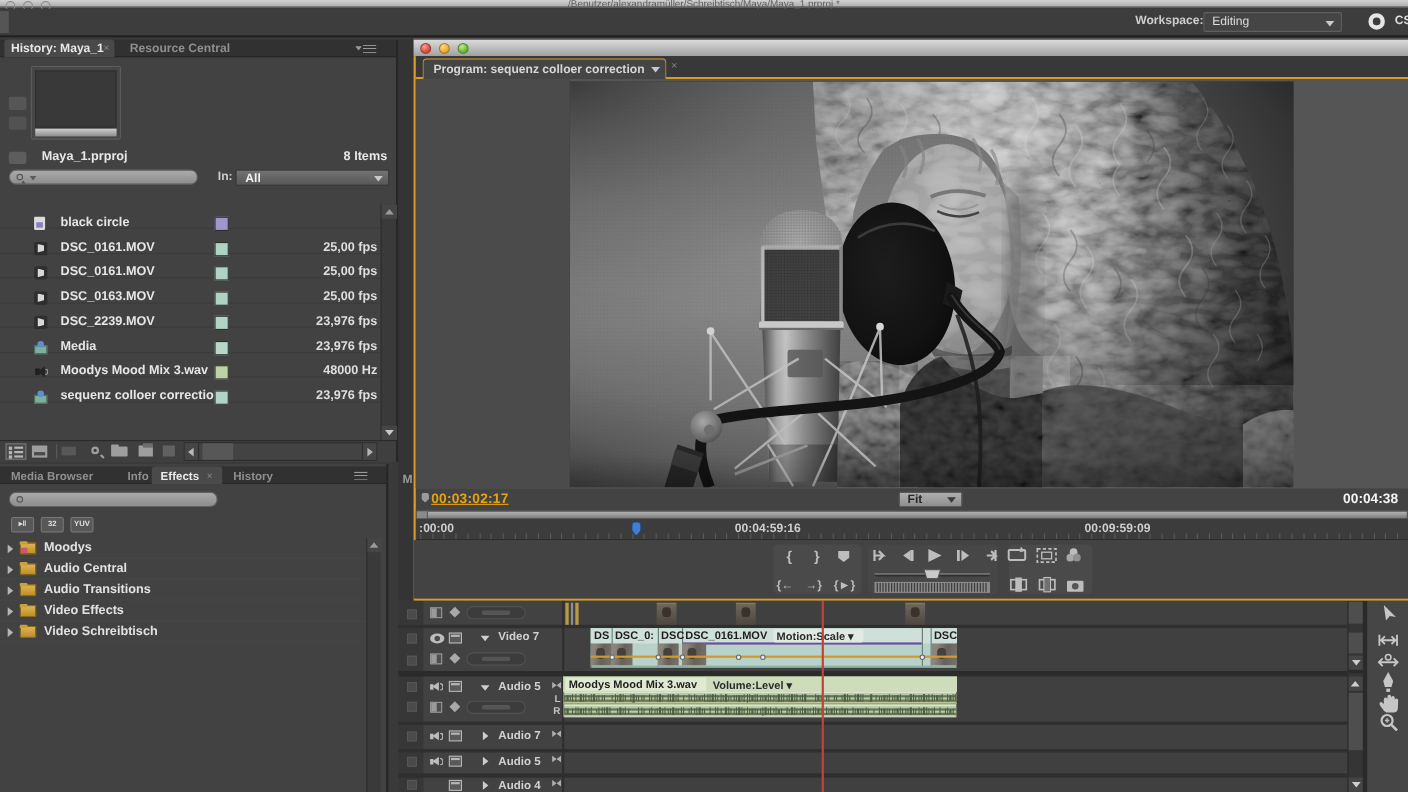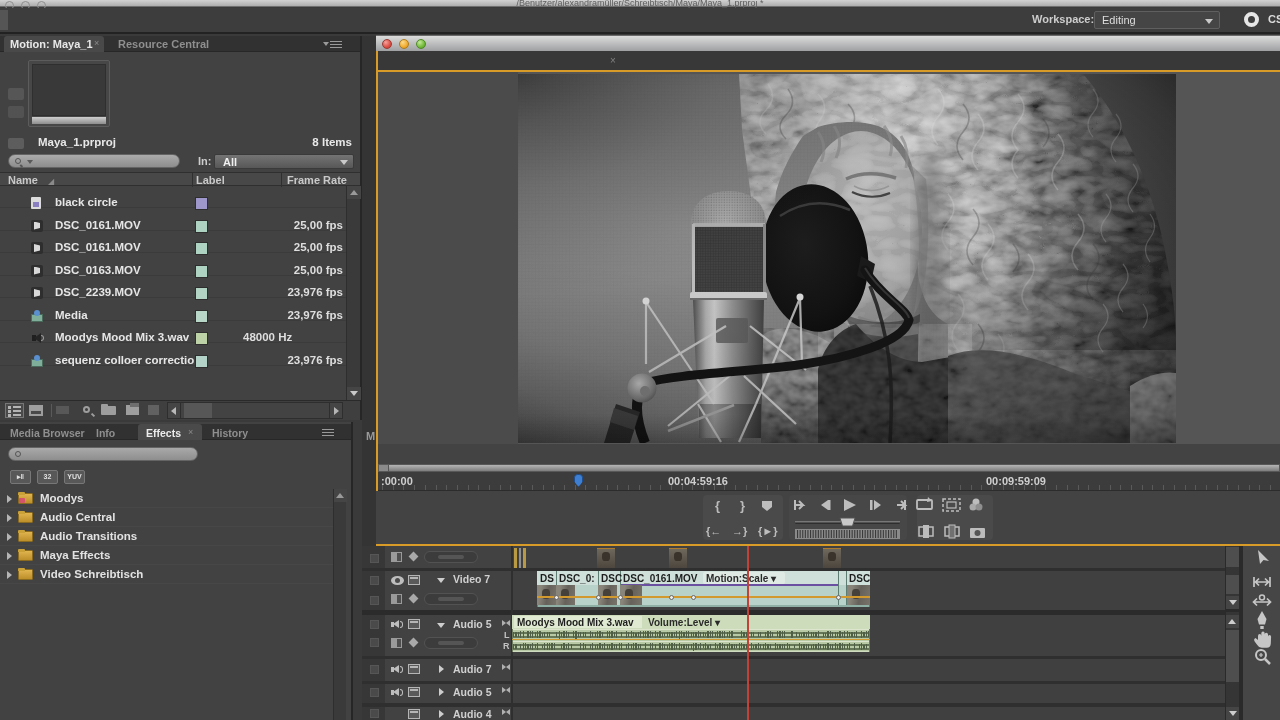--- a/index.html
+++ b/index.html
@@ -27,21 +27,21 @@
     <div class="abs tri-d" style="right:6px;top:7px;"></div>
   </div>
   <div class="abs" style="left:1244px;top:4px;width:15px;height:15px;border:4px solid #e6e6e6;border-radius:50%;background:#3d3d3d;"></div>
   <div class="abs b" style="left:1268px;top:5px;color:#dcdcdc;font-size:11px;">CS</div>
 </div>
 
 <div class="abs" style="left:0;top:36px;width:362px;height:384px;background:#424242;border-right:2px solid #262626;">
 
   <div class="abs" style="left:0;top:0;width:360px;height:16px;background:#313131;border-bottom:1px solid #272727;">
     <div class="abs" style="left:4px;top:0px;width:100px;height:16px;background:#494949;border-radius:3px 3px 0 0;">
-      <span class="abs b" style="left:6px;top:2px;color:#e8e8e8;font-size:11px;">Motion: Maya_1</span>
+      <span class="abs b" style="left:6px;top:2px;color:#e8e8e8;font-size:11px;">History: Maya_1</span>
       <span class="abs" style="left:90px;top:2px;color:#8a8a8a;font-size:9px;">×</span>
     </div>
     <span class="abs b" style="left:118px;top:2px;color:#8f8f8f;font-size:11px;">Resource Central</span>
     <div class="abs" style="left:330px;top:5px;width:12px;height:7px;background:linear-gradient(#9a9a9a 0 1px,transparent 1px 3px,#9a9a9a 3px 4px,transparent 4px 6px,#9a9a9a 6px 7px);"></div>
     <div class="abs" style="left:323px;top:6px;width:0;height:0;border-left:3px solid transparent;border-right:3px solid transparent;border-top:4px solid #9a9a9a;"></div>
   </div>
 
   <div class="abs" style="left:8px;top:52px;width:16px;height:12px;background:#565656;border-radius:2px;"></div>
   <div class="abs" style="left:8px;top:70px;width:16px;height:12px;background:#525252;border-radius:2px;"></div>
   <div class="abs" style="left:28px;top:24px;width:82px;height:67px;background:#474747;border:1px solid #5c5c5c;border-radius:2px;">
@@ -57,28 +57,20 @@
     <div class="abs" style="left:6px;top:3px;width:6px;height:6px;border:1.5px solid #555;border-radius:50%;"></div>
     <div class="abs" style="left:11px;top:10px;width:3px;height:1.5px;background:#555;transform:rotate(45deg);"></div>
     <div class="abs" style="left:18px;top:5px;width:0;height:0;border-left:3px solid transparent;border-right:3px solid transparent;border-top:4px solid #5a5a5a;"></div>
   </div>
   <span class="abs b" style="left:198px;top:119px;color:#cdcdcd;font-size:11px;">In:</span>
   <div class="abs" style="left:214px;top:118px;width:140px;height:15px;background:linear-gradient(#747474,#575757);border:1px solid #3a3a3a;border-radius:2px;">
     <span class="abs b" style="left:8px;top:1px;color:#f0f0f0;font-size:11px;">All</span>
     <div class="abs tri-d" style="right:5px;top:5px;"></div>
   </div>
 
-  <div class="abs" style="left:0;top:136px;width:360px;height:14px;background:#484848;border-top:1px solid #2f2f2f;border-bottom:1px solid #2f2f2f;">
-    <span class="abs b" style="left:8px;top:1px;color:#c9c9c9;font-size:11px;">Name</span>
-    <span class="abs" style="left:48px;top:4px;color:#8a8a8a;font-size:8px;">◢</span>
-    <span class="abs b" style="left:196px;top:1px;color:#c9c9c9;font-size:11px;">Label</span>
-    <span class="abs b" style="left:287px;top:1px;color:#c9c9c9;font-size:11px;">Frame Rate</span>
-    <div class="abs" style="left:192px;top:0;width:1px;height:14px;background:#2f2f2f;"></div>
-    <div class="abs" style="left:281px;top:0;width:1px;height:14px;background:#2f2f2f;"></div>
-  </div>
 
   <div id="rows" class="abs" style="left:0;top:150px;width:346px;height:214px;">
       <div class="abs" style="left:0;top:0px;width:346px;height:22px;border-bottom:1px solid #3b3b3b;"></div>
       <div class="abs" style="left:31px;top:11px;width:13px;height:13px;">
         <div style="position:absolute;left:0;top:0;width:10px;height:12px;background:#dcdcdc;border-radius:1px;"></div>
         <div style="position:absolute;left:2px;top:5px;width:6px;height:5px;background:#8a7fc0;"></div>
       </div>
       <span class="abs b" style="left:55px;top:10px;color:#e6e6e6;font-size:11.5px;">black circle</span>
       <div class="abs" style="left:195px;top:11px;width:13px;height:13px;background:#9d97cc;border:1px solid #2e2e2e;"></div>
       <div class="abs" style="left:0;top:22.5px;width:346px;height:22px;border-bottom:1px solid #3b3b3b;"></div>
@@ -122,21 +114,21 @@
       <div class="abs" style="left:195px;top:123.5px;width:13px;height:13px;background:#b9d7c8;border:1px solid #2e2e2e;"></div>
       <span class="abs b" style="left:243px;top:122.5px;width:100px;text-align:right;color:#dedede;font-size:11.5px;">23,976 fps</span>
       <div class="abs" style="left:0;top:135px;width:346px;height:22px;border-bottom:1px solid #3b3b3b;"></div>
       <div class="abs" style="left:31px;top:146px;width:13px;height:13px;">
         <div style="position:absolute;left:1px;top:3px;width:4px;height:6px;background:#1f1f1f;"></div>
         <div style="position:absolute;left:3px;top:1px;width:0;height:0;border-top:5px solid transparent;border-bottom:5px solid transparent;border-right:7px solid #242424;"></div>
         <div style="position:absolute;left:10px;top:3px;width:3px;height:6px;border:1px solid #999;border-left:none;border-radius:0 3px 3px 0;"></div>
       </div>
       <span class="abs b" style="left:55px;top:145px;color:#e6e6e6;font-size:11.5px;">Moodys Mood Mix 3.wav</span>
       <div class="abs" style="left:195px;top:146px;width:13px;height:13px;background:#bdd3a7;border:1px solid #2e2e2e;"></div>
-      <span class="abs b" style="left:243px;top:145px;width:100px;text-align:left;color:#dedede;font-size:11.5px;">48000 Hz</span>
+      <span class="abs b" style="left:243px;top:145px;width:100px;text-align:right;color:#dedede;font-size:11.5px;">48000 Hz</span>
       <div class="abs" style="left:0;top:157.5px;width:346px;height:22px;border-bottom:1px solid #3b3b3b;"></div>
       <div class="abs" style="left:31px;top:168.5px;width:13px;height:13px;">
         <div style="position:absolute;left:0;top:4px;width:12px;height:8px;background:#7fae9a;border:1px solid #4a6a5c;"></div>
         <div style="position:absolute;left:3px;top:0px;width:6px;height:6px;background:#5a8fd0;border-radius:50%;"></div>
       </div>
       <span class="abs b" style="left:55px;top:167.5px;color:#e6e6e6;font-size:11.5px;">sequenz colloer correctio</span>
       <div class="abs" style="left:195px;top:168.5px;width:13px;height:13px;background:#b3d3c9;border:1px solid #2e2e2e;"></div>
       <span class="abs b" style="left:243px;top:167.5px;width:100px;text-align:right;color:#dedede;font-size:11.5px;">23,976 fps</span>
     </div>
 
@@ -179,21 +171,21 @@
       <div class="abs" style="right:0;top:0;width:13px;height:15px;background:#454545;border-left:1px solid #2e2e2e;">
           <div class="abs tri-r" style="left:4px;top:4px;"></div>
         </div>
     </div>
   </div>
 </div>
 
 <div class="abs" style="left:0;top:422px;width:353px;height:298px;background:#424242;border-right:2px solid #262626;">
   <div class="abs" style="left:0;top:2px;width:351px;height:16px;background:#313131;border-bottom:1px solid #272727;">
     <span class="abs b" style="left:10px;top:3px;color:#8f8f8f;font-size:10.5px;">Media Browser</span>
-    <span class="abs b" style="left:96px;top:3px;color:#8f8f8f;font-size:10.5px;">Info</span>
+    <span class="abs b" style="left:116px;top:3px;color:#8f8f8f;font-size:10.5px;">Info</span>
     <div class="abs" style="left:138px;top:0px;width:64px;height:16px;background:#4a4a4a;border-radius:3px 3px 0 0;">
       <span class="abs b" style="left:8px;top:3px;color:#ececec;font-size:10.5px;">Effects</span>
       <span class="abs" style="left:50px;top:3px;color:#8a8a8a;font-size:9px;">×</span>
     </div>
     <span class="abs b" style="left:212px;top:3px;color:#8f8f8f;font-size:10.5px;">History</span>
     <div class="abs" style="left:322px;top:5px;width:12px;height:7px;background:linear-gradient(#9a9a9a 0 1px,transparent 1px 3px,#9a9a9a 3px 4px,transparent 4px 6px,#9a9a9a 6px 7px);"></div>
   </div>
 
   <div class="abs" style="left:8px;top:25px;width:190px;height:14px;border-radius:7px;background:linear-gradient(#a9a9a9,#8e8e8e);border:1px solid #646464;">
     <div class="abs" style="left:6px;top:3px;width:6px;height:6px;border:1.5px solid #555;border-radius:50%;"></div>
@@ -218,21 +210,21 @@
       <span class="abs b" style="left:40px;top:22px;color:#e2e2e2;font-size:11.5px;">Audio Central</span>
       <div class="abs" style="left:0;top:38px;width:333px;height:19px;border-bottom:1px solid #474747;"></div>
       <div class="abs tri-r" style="left:7px;top:44px;"></div>
       <div class="abs" style="left:18px;top:42px;width:15px;height:11px;background:linear-gradient(#e0b44e,#bd8f2b);border:1px solid #8a6a1e;border-radius:1px;"></div>
       <div class="abs" style="left:18px;top:41px;width:7px;height:3px;background:#c9a138;border-radius:1px 1px 0 0;"></div>
       <span class="abs b" style="left:40px;top:41px;color:#e2e2e2;font-size:11.5px;">Audio Transitions</span>
       <div class="abs" style="left:0;top:57px;width:333px;height:19px;border-bottom:1px solid #474747;"></div>
       <div class="abs tri-r" style="left:7px;top:63px;"></div>
       <div class="abs" style="left:18px;top:61px;width:15px;height:11px;background:linear-gradient(#e0b44e,#bd8f2b);border:1px solid #8a6a1e;border-radius:1px;"></div>
       <div class="abs" style="left:18px;top:60px;width:7px;height:3px;background:#c9a138;border-radius:1px 1px 0 0;"></div>
-      <span class="abs b" style="left:40px;top:60px;color:#e2e2e2;font-size:11.5px;">Maya Effects</span>
+      <span class="abs b" style="left:40px;top:60px;color:#e2e2e2;font-size:11.5px;">Video Effects</span>
       <div class="abs" style="left:0;top:76px;width:333px;height:19px;border-bottom:1px solid #474747;"></div>
       <div class="abs tri-r" style="left:7px;top:82px;"></div>
       <div class="abs" style="left:18px;top:80px;width:15px;height:11px;background:linear-gradient(#e0b44e,#bd8f2b);border:1px solid #8a6a1e;border-radius:1px;"></div>
       <div class="abs" style="left:18px;top:79px;width:7px;height:3px;background:#c9a138;border-radius:1px 1px 0 0;"></div>
       <span class="abs b" style="left:40px;top:79px;color:#e2e2e2;font-size:11.5px;">Video Schreibtisch</span>
       <div class="abs" style="left:19px;top:9px;width:6px;height:5px;background:#d4556a;border-radius:1px;"></div>
     </div>
   <div class="abs" style="left:333px;top:67px;width:13px;height:231px;background:#3a3a3a;border-left:1px solid #2e2e2e;">
     <div class="abs" style="left:0;top:0;width:13px;height:13px;background:#454545;">
         <div class="abs" style="left:2px;top:4px;width:0;height:0;border-left:4px solid transparent;border-right:4px solid transparent;border-bottom:5px solid #9a9a9a;"></div>
@@ -666,20 +658,24 @@
 <div class="abs" style="left:376px;top:35px;width:904px;height:511px;background:#434343;">
 
   <div class="abs" style="left:0;top:0;width:904px;height:16px;background:linear-gradient(#dcdcdc,#9fa0a2);border-top:1px solid #6a6a6a;">
     <div class="abs" style="left:6px;top:3px;width:10px;height:10px;border-radius:50%;background:radial-gradient(circle at 35% 30%,#f5a29d,#dd4f44 60%,#b03a32);border:0.5px solid #9a3b34;"></div>
     <div class="abs" style="left:23px;top:3px;width:10px;height:10px;border-radius:50%;background:radial-gradient(circle at 35% 30%,#fcd98c,#f2ac2e 60%,#c9861f);border:0.5px solid #ad7c1e;"></div>
     <div class="abs" style="left:40px;top:3px;width:10px;height:10px;border-radius:50%;background:radial-gradient(circle at 35% 30%,#c4e898,#72bb3a 60%,#549425);border:0.5px solid #4f8a24;"></div>
   </div>
 
   <div class="abs" style="left:0;top:16px;width:904px;height:20px;background:#383838;"></div>
   <div class="abs" style="left:2px;top:35px;width:902px;height:2px;background:#d99b28;"></div>
+  <div class="abs" style="left:8px;top:18px;width:222px;height:19px;background:#454545;border:1px solid #d99b28;border-bottom:none;border-radius:4px 4px 0 0;">
+    <span class="abs b" style="left:9px;top:3px;color:#d6d6d6;font-size:11px;">Program: sequenz colloer correction</span>
+    <div class="abs tri-d" style="left:207px;top:7px;"></div>
+  </div>
   <span class="abs" style="left:234px;top:20px;color:#808080;font-size:10px;">×</span>
 
   <div class="abs" style="left:0;top:16px;width:2px;height:493px;background:#d99b28;"></div>
   <div class="abs" style="left:0;top:509px;width:904px;height:2px;background:#d99b28;"></div>
 
   <div class="abs" style="left:2px;top:37px;width:902px;height:372px;background:#555555;">
     <div class="abs" style="left:0;top:0;width:140px;height:372px;background:#4b4b4b;"></div>
     <div id="video" class="abs" style="left:140px;top:2px;width:658px;height:369px;background:#333;filter:blur(0.5px);">
 <svg width="658" height="369" xmlns="http://www.w3.org/2000/svg">
 <defs>
@@ -939,20 +935,29 @@
 <path d="M150,357 L216,331" stroke="#9a9a9a" stroke-width="2.6"></path>
 
 <rect width="658" height="369" fill="url(#vigG)"></rect>
 <rect width="658" height="369" fill="url(#cornTL)"></rect>
 <rect width="658" height="369" fill="url(#cornBL)"></rect>
 <rect y="340" width="658" height="29" fill="url(#botG)" opacity="0.35"></rect>
 </svg>
     </div>
   </div>
 
+  <div class="abs" style="left:0;top:409px;width:904px;height:20px;">
+    <div class="abs" style="left:7px;top:4px;width:7px;height:9px;background:#9a9a9a;border-radius:3px 3px 2px 2px;clip-path:polygon(0 0,100% 0,100% 60%,50% 100%,0 60%);"></div>
+    <span class="abs b" style="left:16px;top:2px;color:#e8a210;font-size:12.5px;text-decoration:underline;letter-spacing:0.2px;">00:03:02:17</span>
+    <div class="abs" style="left:441px;top:3px;width:58px;height:14px;background:linear-gradient(#b0b0b0,#8e8e8e);border:1px solid #5c5c5c;border-radius:2px;">
+      <span class="abs b" style="left:7px;top:0px;color:#2a2a2a;font-size:11px;">Fit</span>
+      <div class="abs" style="right:5px;top:4px;width:0;height:0;border-left:4px solid transparent;border-right:4px solid transparent;border-top:5px solid #3a3a3a;"></div>
+    </div>
+    <span class="abs b" style="left:845px;top:2px;color:#f2f2f2;font-size:12.5px;">00:04:38</span>
+  </div>
 
   <div class="abs" style="left:2px;top:429px;width:902px;height:8px;background:linear-gradient(#b5b5b5,#7d7d7d);border:1px solid #585858;">
     <div class="abs" style="left:0;top:0;width:10px;height:6px;background:#8a8a8a;border-right:1px solid #555;"></div>
   </div>
 
   <div class="abs" style="left:2px;top:437px;width:902px;height:19px;background:#3c3c3c;border-bottom:1px solid #2c2c2c;">
     <span class="abs b" style="left:3px;top:3px;color:#cfcfcf;font-size:11px;">:00:00</span>
     <span class="abs b" style="left:290px;top:3px;color:#cfcfcf;font-size:11px;">00:04:59:16</span>
     <span class="abs b" style="left:608px;top:3px;color:#cfcfcf;font-size:11px;">00:09:59:09</span>
     <div id="ruler-ticks" class="abs" style="left:0;top:13px;width:902px;height:6px;">

